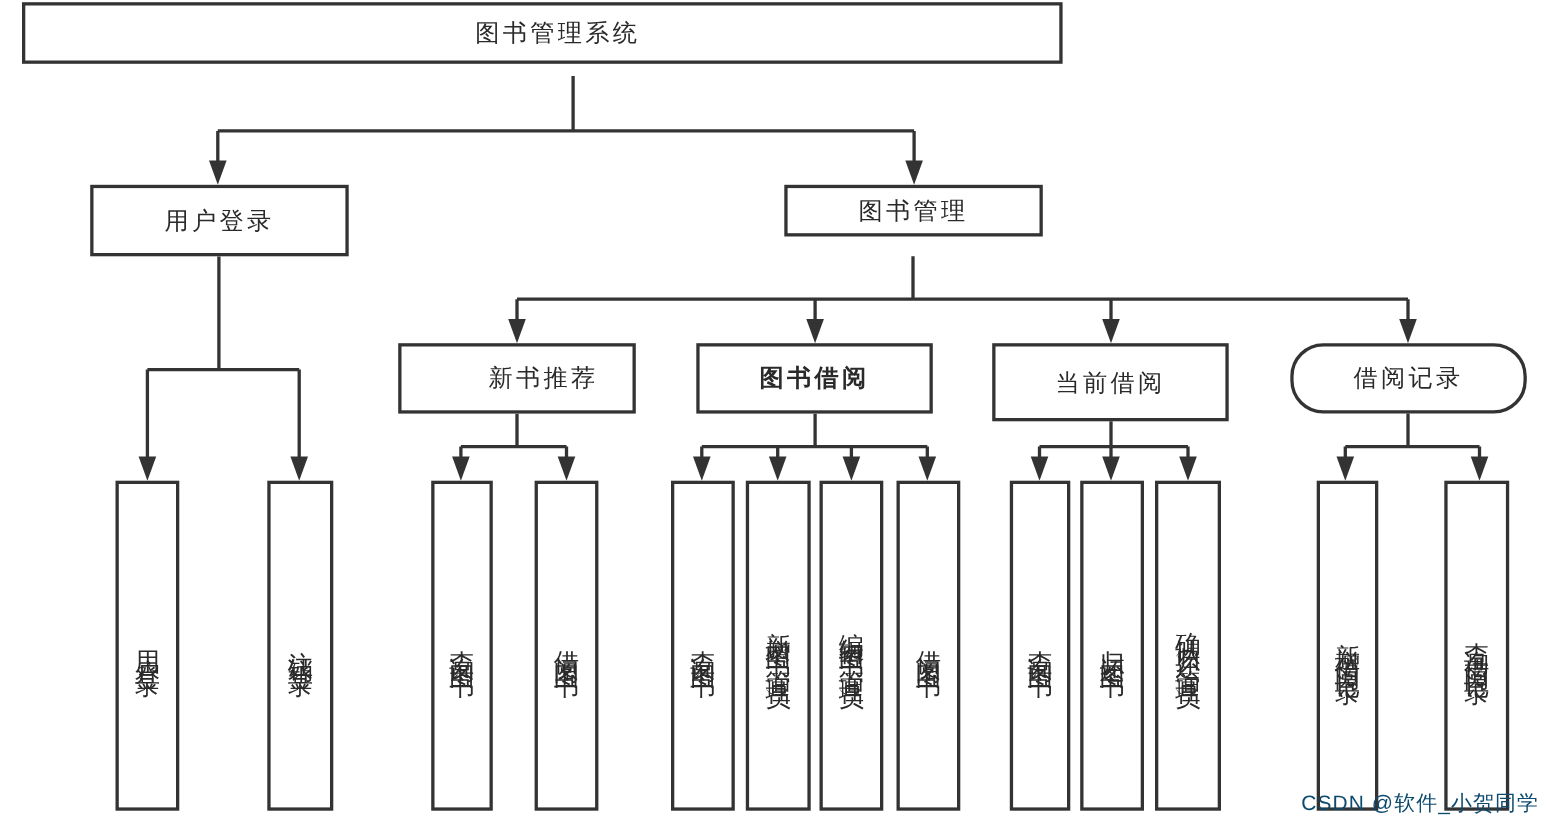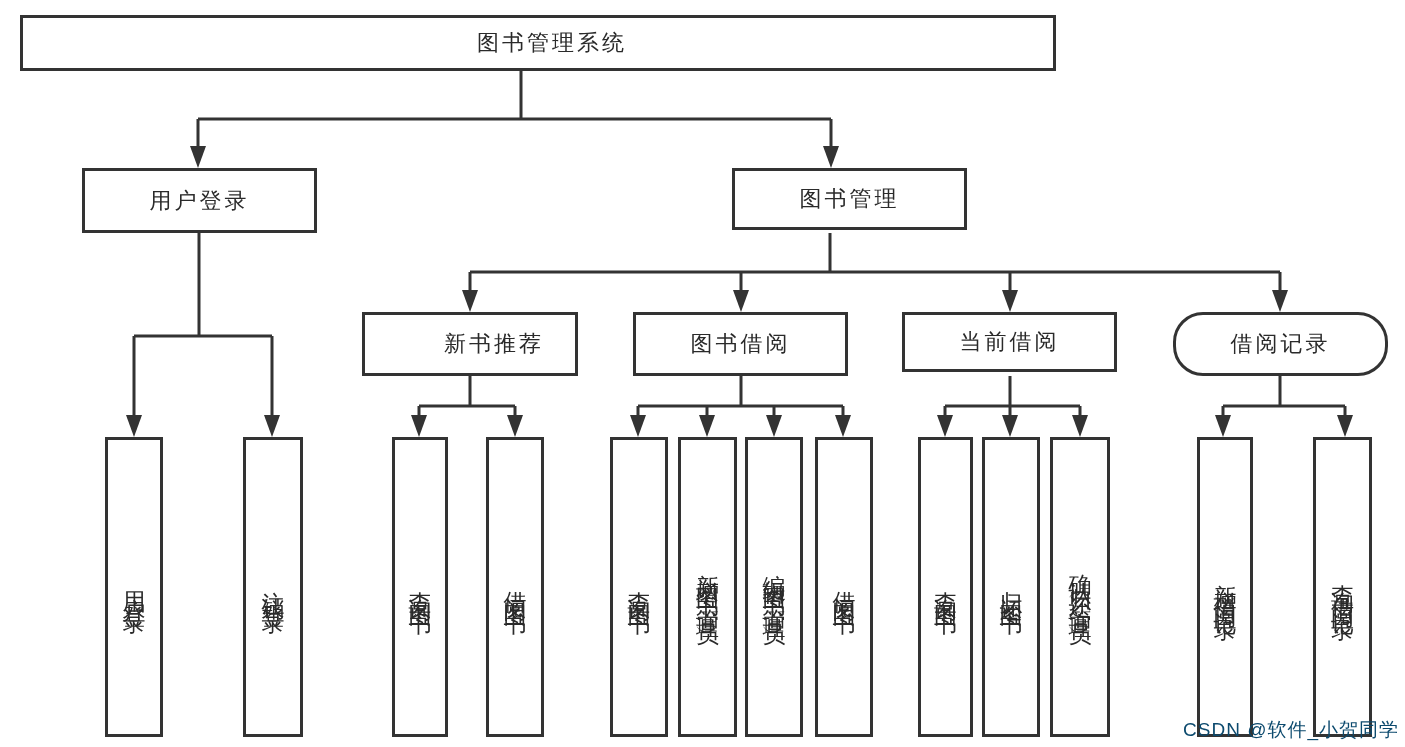--- a/index.html
+++ b/index.html
@@ -9,26 +9,26 @@
   .connectors{position:absolute;left:0;top:0;pointer-events:none;}
   .node{position:absolute;box-sizing:border-box;background:#ffffff;
         border:3px solid #333333;display:flex;align-items:center;justify-content:center;
         color:#2a2a2a;}
   .hlabel{font-size:22px;letter-spacing:3px;white-space:nowrap;line-height:1;}
   .vlabel{writing-mode:vertical-rl;text-orientation:mixed;font-size:23px;
           letter-spacing:7px;line-height:1;white-space:nowrap;}
   .watermark{position:absolute;right:6px;bottom:4px;font-size:19px;color:#0c4a6e;
              letter-spacing:1px;white-space:nowrap;}
   
-  #n-root{left:20px;top:15px;width:1036px;height:56px;padding-left:28px;}
+  #n-root{left:20px;top:2px;width:946px;height:56px;padding-left:28px;}
   #n-user{left:82px;top:168px;width:235px;height:65px;}
-  #n-book{left:713px;top:168px;width:235px;height:62px;margin-left:19px;}
+  #n-book{left:713px;top:168px;width:235px;height:47px;}
   #n-recommend{left:362px;top:312px;width:216px;height:64px;padding-left:48px;}
-  #n-borrowing{left:633px;top:312px;width:215px;height:64px;}
-  #n-current{left:902px;top:312px;width:215px;height:60px;}
+  #n-borrowing{left:633px;top:312px;width:215px;height:64px;font-weight:bold;}
+  #n-current{left:902px;top:312px;width:215px;height:71px;}
   #n-records{left:1173px;top:312px;width:215px;height:64px;border-radius:30px;}
   #l-user-login{left:105px;top:437px;width:58px;height:300px;}
   #l-logout{left:243px;top:437px;width:60px;height:300px;}
   #l-rec-query{left:392px;top:437px;width:56px;height:300px;}
   #l-rec-borrow{left:486px;top:437px;width:58px;height:300px;}
   #l-bor-query{left:610px;top:437px;width:58px;height:300px;}
   #l-bor-add{left:678px;top:437px;width:59px;height:300px;}
   #l-bor-edit{left:745px;top:437px;width:58px;height:300px;}
   #l-bor-borrow{left:815px;top:437px;width:58px;height:300px;}
   #l-cur-query{left:918px;top:437px;width:55px;height:300px;}

